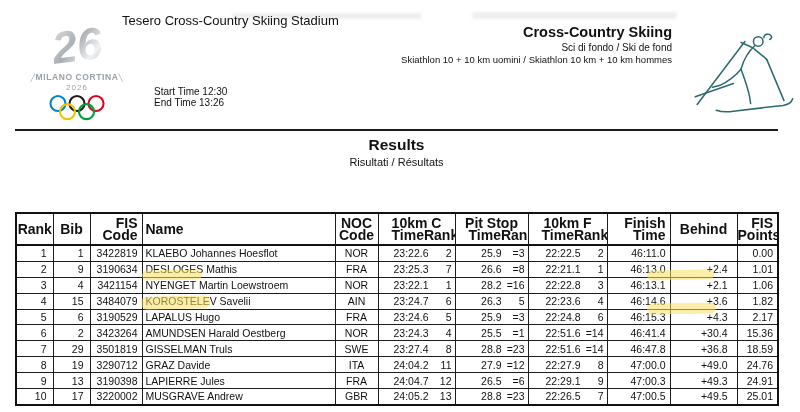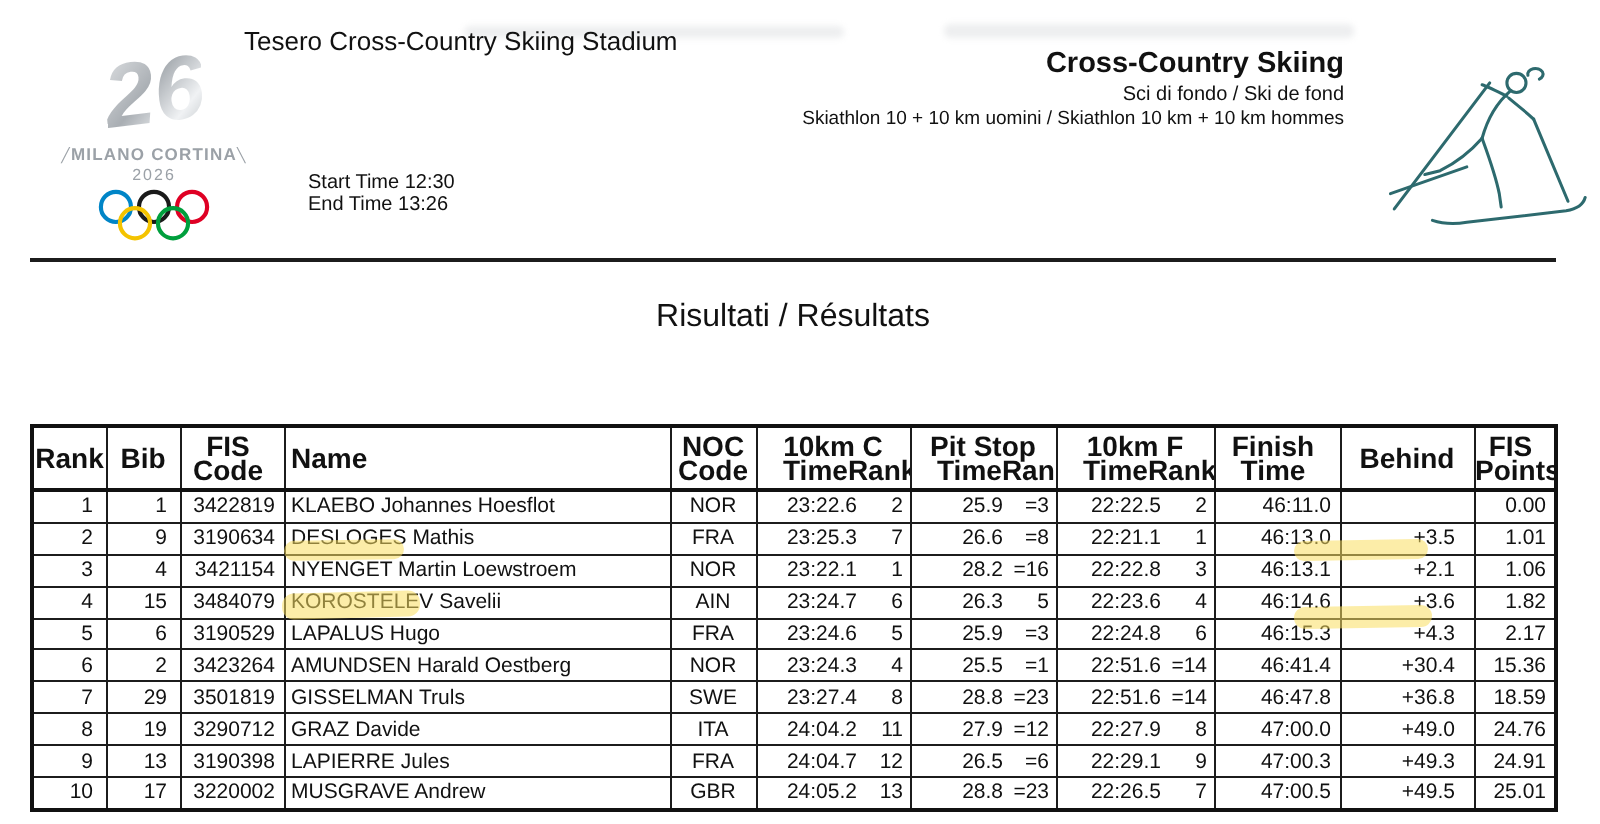--- a/index.html
+++ b/index.html
@@ -33,30 +33,30 @@
   .discipline-tr{font-size:10px;line-height:13px;}
   .event{font-size:13.5px;font-weight:bold;line-height:17px;}
   .event-tr{font-size:9.5px;line-height:12px;}
 
   .pictogram{position:absolute;left:688px;top:30px;}
 
   
   .hrule{position:absolute;left:15px;top:129px;width:763px;height:2px;background:#1c1c1c;}
   .results-wrap{position:absolute;left:15px;top:136px;width:763px;text-align:center;}
   .results-main{font-size:15.5px;font-weight:bold;}
-  .results-sub{font-size:16px;margin-top:14px;}
+  .results-sub{font-size:11px;margin-top:2px;}
 
   
   table.res{position:absolute;left:15px;top:212px;width:763px;border-collapse:collapse;table-layout:fixed;
     font-size:10.5px;color:#111;}
   table.res th,table.res td{border:1px solid #1c1c1c;padding:0;vertical-align:middle;overflow:hidden;white-space:nowrap;}
   table.res{border:2px solid #111;}
   thead th{height:30px;font-size:14px;font-weight:bold;border-bottom:2px solid #111 !important;}
   .l1{line-height:12px;}
-  .hd-right{text-align:center;padding-right:4px !important;}
+  .hd-right{text-align:right;padding-right:4px !important;}
   .hd-center{text-align:center;}
   .hd-left{text-align:left;padding-left:3px !important;}
   .tr-line{display:flex;justify-content:space-between;padding:0 4px 0 13px;line-height:12px;}
   tbody td{height:14.9px;}
   td.num{text-align:right;padding-right:6px !important;}
   td.fis{text-align:right;padding-right:4px !important;}
   td.name{text-align:left;padding-left:3px !important;}
   td.noc{text-align:center;}
   td.timerank{padding:0 !important;}
   td.timerank .cellflex{display:flex;align-items:center;height:100%;}
@@ -124,20 +124,21 @@
       <path d="M81,31 L99,74"></path>
       <path d="M54,41 C58,52 61,60 63,70 L64,77"></path>
       <path d="M54,41 C47,49 40,54 32,58 L24,60"></path>
       <path d="M6,70 L46,56"></path>
       <path d="M28,84 C34,86 40,86 46,85 L98,79 C104,78 107,76 108,72"></path>
     </svg>
   </div>
 
   <div class="hrule"></div>
   <div class="results-wrap">
+    <div class="results-main">Results</div>
     <div class="results-sub">Risultati / Résultats</div>
   </div>
 
   <table class="res">
     <colgroup>
       <col class="w-rank">
         <col class="w-bib">
         <col class="w-fis">
         <col class="w-name">
         <col class="w-noc">
@@ -240,21 +241,21 @@
               <span class="r">=8</span>
             </div>
           </td>
           <td class="timerank">
             <div class="cellflex">
               <span class="t">22:21.1</span>
               <span class="r">1</span>
             </div>
           </td>
           <td class="fin">46:13.0</td>
-          <td class="behind">+3.5</td>
+          <td class="behind">+2.4</td>
           <td class="pts">1.01</td>
         </tr>
         <tr>
           <td class="num">3</td>
           <td class="num">4</td>
           <td class="fis">3421154</td>
           <td class="name">NYENGET Martin Loewstroem</td>
           <td class="noc">NOR</td>
           <td class="timerank">
             <div class="cellflex">

